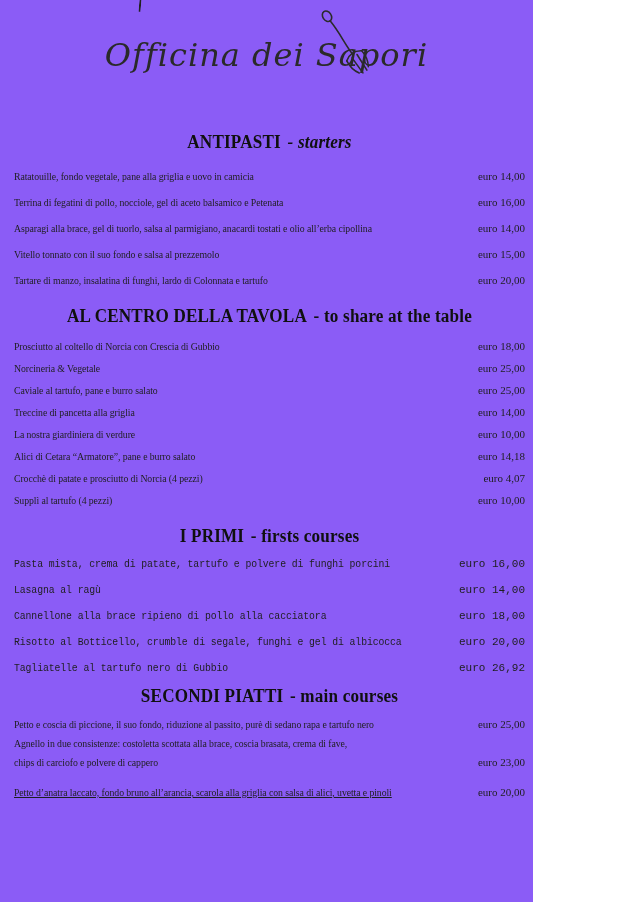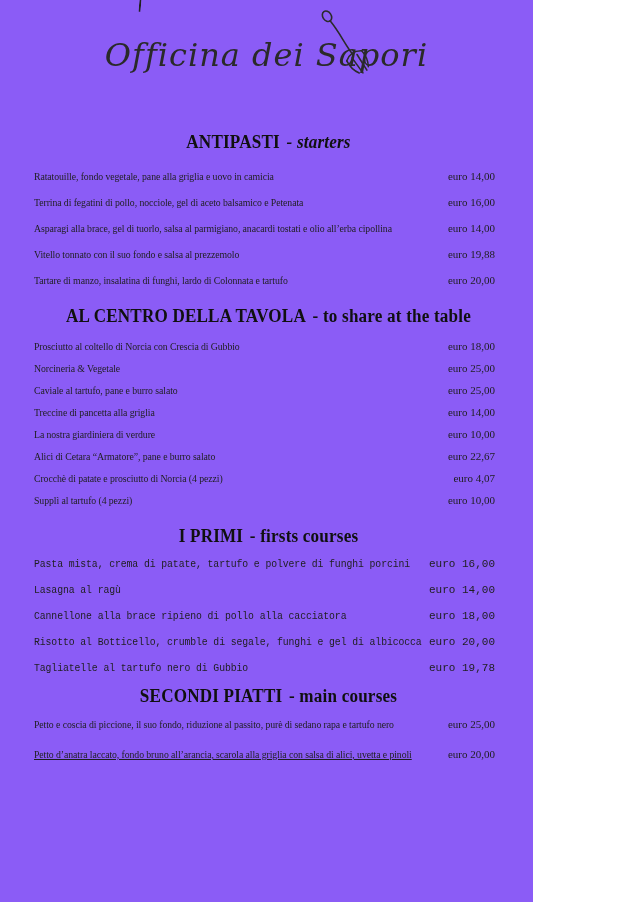--- a/index.html
+++ b/index.html
@@ -1,20 +1,20 @@
 <!DOCTYPE html>
 <html><head>
 <meta charset="utf-8">
 <style>
   html,body{margin:0;padding:0;background:#ffffff;}
   .page{
     width:533px;height:902px;background:#8b5cf6;overflow:hidden;position:relative;
     font-family:"Liberation Serif", serif;color:#1e1e1e;
   }
-  .content{padding:0 30px 0 14px;margin-left:20px;}
+  .content{padding:0 8px 0 14px;}
 
   
   .logo-wrap{position:relative;height:112px;}
   .logo-text{
     position:absolute;top:36px;left:0;width:100%;text-align:center;
     font-family:"DejaVu Serif", serif;font-style:italic;
     font-size:32px;letter-spacing:1px;color:#2a2a2a;
   }
   .fork{position:absolute;left:332px;top:2px;width:30px;height:86px;transform:rotate(-34deg);}
   .top-mark{
@@ -27,21 +27,21 @@
     margin:0;text-align:center;font-size:18px;line-height:22px;font-weight:bold;
     color:#101010;transform:scaleX(.95);letter-spacing:.2px;
   }
   .subtitle{margin-left:7px;}
   .menu-section:nth-of-type(1) .subtitle{font-style:italic;}
 
   
   .row{position:relative;line-height:22px;font-size:11px;}
   .name-wrap{display:block;padding-right:70px;}
   .name-line{white-space:nowrap;transform:scaleX(.89);transform-origin:0 50%;letter-spacing:-.1px;}
-  .price{position:absolute;right:8px;bottom:0;white-space:nowrap;}
+  .price{position:absolute;right:0;bottom:0;white-space:nowrap;}
 
   
   .menu-section:nth-of-type(1) .heading{margin:19px 0 12px;}
   .menu-section:nth-of-type(1) .row{margin-bottom:4px;}
   .menu-section:nth-of-type(2) .heading{margin:14px 0 8px;}
   .menu-section:nth-of-type(2) .row{margin-bottom:0;}
   .menu-section:nth-of-type(3) .heading{margin:14px 0 6px;}
   .menu-section:nth-of-type(3) .row{margin-bottom:4px;font-family:Liberation Mono, monospace;}
   .menu-section:nth-of-type(4) .heading{margin:6px 0 8px;}
   .menu-section:nth-of-type(4) .row{margin-bottom:0;line-height:19px;}
@@ -88,21 +88,21 @@
         <div class="row">
           <div class="name-wrap">
             <div class="name-line">Asparagi alla brace, gel di tuorlo, salsa al parmigiano, anacardi tostati e olio all’erba cipollina</div>
           </div>
           <span class="price">euro 14,00</span>
         </div>
         <div class="row">
           <div class="name-wrap">
             <div class="name-line">Vitello tonnato con il suo fondo e salsa al prezzemolo</div>
           </div>
-          <span class="price">euro 19,88</span>
+          <span class="price">euro 15,00</span>
         </div>
         <div class="row">
           <div class="name-wrap">
             <div class="name-line">Tartare di manzo, insalatina di funghi, lardo di Colonnata e tartufo</div>
           </div>
           <span class="price">euro 20,00</span>
         </div>
       </section>
       <section class="menu-section">
         <h2 class="heading"><span class="title">AL CENTRO DELLA TAVOLA</span><span class="subtitle">- to share at the table</span></h2>
@@ -133,21 +133,21 @@
         <div class="row">
           <div class="name-wrap">
             <div class="name-line">La nostra giardiniera di verdure</div>
           </div>
           <span class="price">euro 10,00</span>
         </div>
         <div class="row">
           <div class="name-wrap">
             <div class="name-line">Alici di Cetara “Armatore”, pane e burro salato</div>
           </div>
-          <span class="price">euro 22,67</span>
+          <span class="price">euro 14,18</span>
         </div>
         <div class="row">
           <div class="name-wrap">
             <div class="name-line">Crocchè di patate e prosciutto di Norcia (4 pezzi)</div>
           </div>
           <span class="price">euro 4,07</span>
         </div>
         <div class="row">
           <div class="name-wrap">
             <div class="name-line">Supplì al tartufo (4 pezzi)</div>
@@ -178,33 +178,40 @@
         <div class="row">
           <div class="name-wrap">
             <div class="name-line">Risotto al Botticello, crumble di segale, funghi e gel di albicocca</div>
           </div>
           <span class="price">euro 20,00</span>
         </div>
         <div class="row">
           <div class="name-wrap">
             <div class="name-line">Tagliatelle al tartufo nero di Gubbio</div>
           </div>
-          <span class="price">euro 19,78</span>
+          <span class="price">euro 26,92</span>
         </div>
       </section>
       <section class="menu-section">
         <h2 class="heading"><span class="title">SECONDI PIATTI</span><span class="subtitle">- main courses</span></h2>
         <div class="row">
           <div class="name-wrap">
             <div class="name-line">Petto e coscia di piccione, il suo fondo, riduzione al passito, purè di sedano rapa e tartufo nero</div>
           </div>
           <span class="price">euro 25,00</span>
         </div>
         <div class="row">
           <div class="name-wrap">
+            <div class="name-line">Agnello in due consistenze: costoletta scottata alla brace, coscia brasata, crema di fave,</div>
+            <div class="name-line">chips di carciofo e polvere di cappero</div>
+          </div>
+          <span class="price">euro 23,00</span>
+        </div>
+        <div class="row">
+          <div class="name-wrap">
             <div class="name-line">Petto d’anatra laccato, fondo bruno all’arancia, scarola alla griglia con salsa di alici, uvetta e pinoli</div>
           </div>
           <span class="price">euro 20,00</span>
         </div>
       </section>
     </main>
 
 </div>
 
 </body></html>

